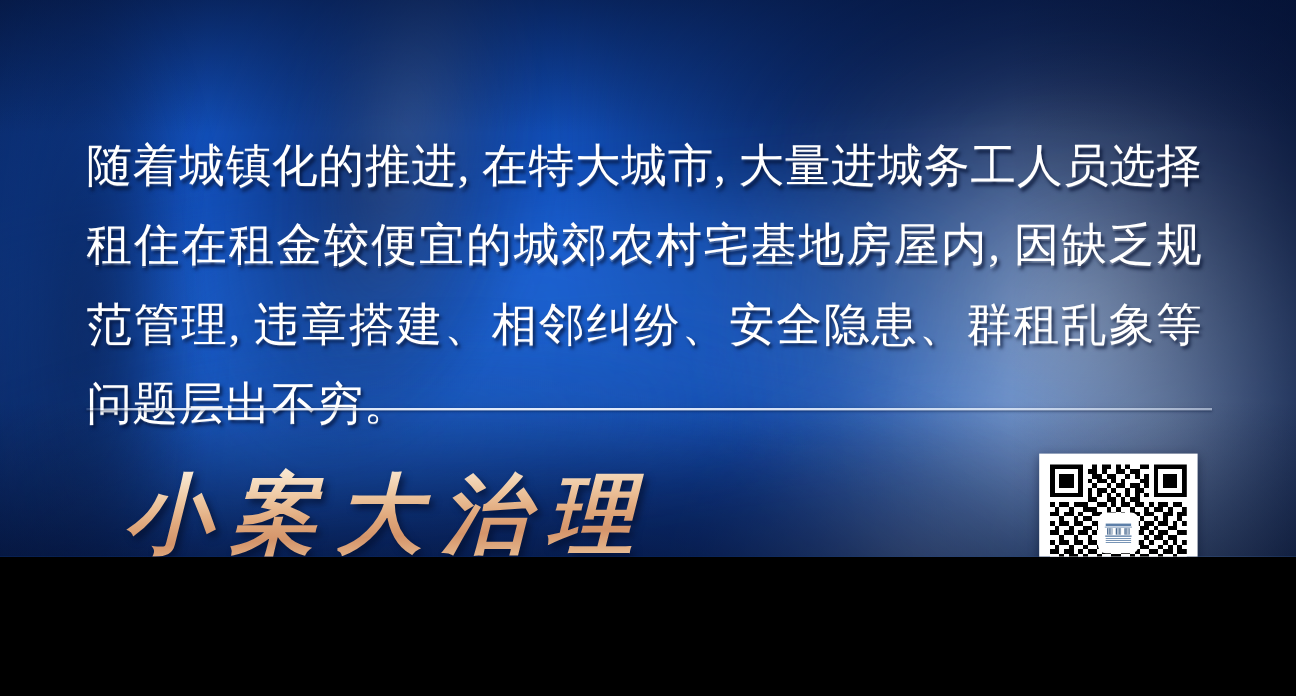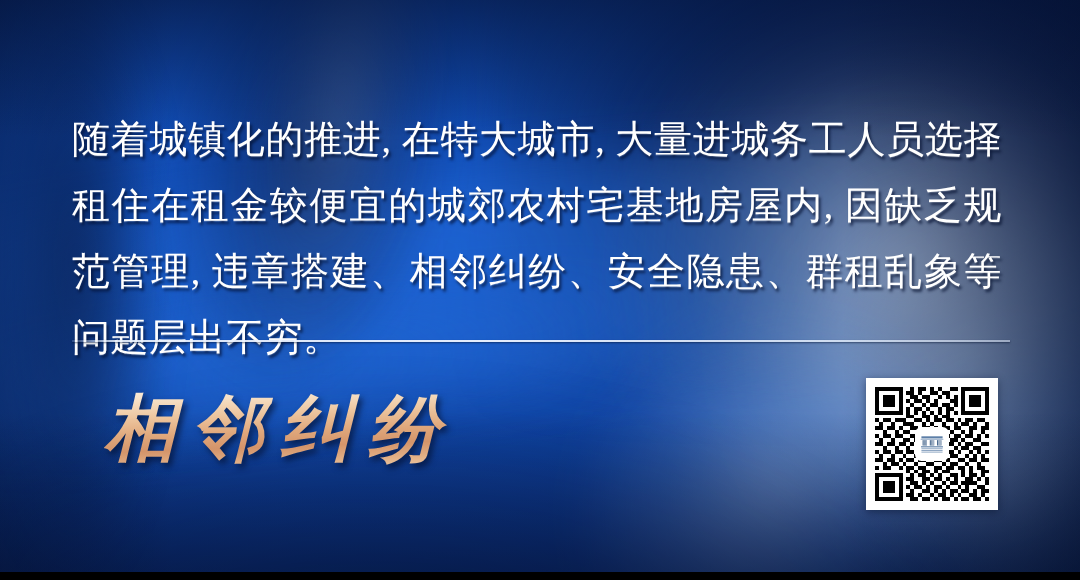--- a/index.html
+++ b/index.html
@@ -3,21 +3,21 @@
 <meta charset="utf-8">
 <style>
   html, body {
     margin: 0;
     padding: 0;
     background: #000;
   }
   #poster {
     position: relative;
     width: 1080px;
-    height: 572px;
+    height: 464px;
     overflow: hidden;
     font-family: "Liberation Serif", "DejaVu Serif", serif;
     background: #0c3a86;
   }
 
   
   .bg-base {
     position: absolute;
     inset: 0;
     background:
@@ -224,21 +224,21 @@
   <div class="ribbon ribbon-d"></div>
   <div class="bottom-dark"></div>
   <div class="bg-vignette"></div>
 
   <div class="content">
 
     <p class="body-text">随着城镇化的推进, 在特大城市, 大量进城务工人员选择租住在租金较便宜的城郊农村宅基地房屋内, 因缺乏规范管理, 违章搭建、相邻纠纷、安全隐患、群租乱象等问题层出不穷。</p>
 
     <div class="divider"></div>
 
-    <div class="headline">相邻纠纷</div>
+    <div class="headline">小案大治理</div>
 
     <div class="qr-wrap">
       <svg class="qr-canvas" id="qr-svg" viewBox="0 0 29 29" shape-rendering="crispEdges">
           <rect x="0" y="0" width="29" height="29" fill="#ffffff"></rect>
           <path d="M0 0h1v1h-1zM1 0h1v1h-1zM2 0h1v1h-1zM3 0h1v1h-1zM4 0h1v1h-1zM5 0h1v1h-1zM6 0h1v1h-1zM9 0h1v1h-1zM11 0h1v1h-1zM12 0h1v1h-1zM14 0h1v1h-1zM16 0h1v1h-1zM19 0h1v1h-1zM20 0h1v1h-1zM22 0h1v1h-1zM23 0h1v1h-1zM24 0h1v1h-1zM25 0h1v1h-1zM26 0h1v1h-1zM27 0h1v1h-1zM28 0h1v1h-1zM0 1h1v1h-1zM6 1h1v1h-1zM8 1h1v1h-1zM9 1h1v1h-1zM11 1h1v1h-1zM14 1h1v1h-1zM15 1h1v1h-1zM17 1h1v1h-1zM18 1h1v1h-1zM22 1h1v1h-1zM28 1h1v1h-1zM0 2h1v1h-1zM2 2h1v1h-1zM3 2h1v1h-1zM4 2h1v1h-1zM6 2h1v1h-1zM9 2h1v1h-1zM10 2h1v1h-1zM12 2h1v1h-1zM13 2h1v1h-1zM16 2h1v1h-1zM18 2h1v1h-1zM20 2h1v1h-1zM22 2h1v1h-1zM24 2h1v1h-1zM25 2h1v1h-1zM26 2h1v1h-1zM28 2h1v1h-1zM0 3h1v1h-1zM2 3h1v1h-1zM3 3h1v1h-1zM4 3h1v1h-1zM6 3h1v1h-1zM8 3h1v1h-1zM10 3h1v1h-1zM11 3h1v1h-1zM13 3h1v1h-1zM15 3h1v1h-1zM19 3h1v1h-1zM20 3h1v1h-1zM22 3h1v1h-1zM24 3h1v1h-1zM25 3h1v1h-1zM26 3h1v1h-1zM28 3h1v1h-1zM0 4h1v1h-1zM2 4h1v1h-1zM3 4h1v1h-1zM4 4h1v1h-1zM6 4h1v1h-1zM9 4h1v1h-1zM12 4h1v1h-1zM14 4h1v1h-1zM15 4h1v1h-1zM17 4h1v1h-1zM18 4h1v1h-1zM20 4h1v1h-1zM22 4h1v1h-1zM24 4h1v1h-1zM25 4h1v1h-1zM26 4h1v1h-1zM28 4h1v1h-1zM0 5h1v1h-1zM6 5h1v1h-1zM8 5h1v1h-1zM10 5h1v1h-1zM11 5h1v1h-1zM13 5h1v1h-1zM16 5h1v1h-1zM18 5h1v1h-1zM19 5h1v1h-1zM22 5h1v1h-1zM28 5h1v1h-1zM0 6h1v1h-1zM1 6h1v1h-1zM2 6h1v1h-1zM3 6h1v1h-1zM4 6h1v1h-1zM5 6h1v1h-1zM6 6h1v1h-1zM8 6h1v1h-1zM10 6h1v1h-1zM12 6h1v1h-1zM14 6h1v1h-1zM16 6h1v1h-1zM18 6h1v1h-1zM20 6h1v1h-1zM22 6h1v1h-1zM23 6h1v1h-1zM24 6h1v1h-1zM25 6h1v1h-1zM26 6h1v1h-1zM27 6h1v1h-1zM28 6h1v1h-1zM8 7h1v1h-1zM9 7h1v1h-1zM12 7h1v1h-1zM13 7h1v1h-1zM15 7h1v1h-1zM17 7h1v1h-1zM18 7h1v1h-1zM0 8h1v1h-1zM2 8h1v1h-1zM3 8h1v1h-1zM5 8h1v1h-1zM6 8h1v1h-1zM7 8h1v1h-1zM10 8h1v1h-1zM11 8h1v1h-1zM13 8h1v1h-1zM15 8h1v1h-1zM16 8h1v1h-1zM18 8h1v1h-1zM19 8h1v1h-1zM21 8h1v1h-1zM23 8h1v1h-1zM24 8h1v1h-1zM26 8h1v1h-1zM27 8h1v1h-1zM1 9h1v1h-1zM4 9h1v1h-1zM7 9h1v1h-1zM8 9h1v1h-1zM9 9h1v1h-1zM12 9h1v1h-1zM14 9h1v1h-1zM17 9h1v1h-1zM20 9h1v1h-1zM22 9h1v1h-1zM23 9h1v1h-1zM25 9h1v1h-1zM28 9h1v1h-1zM0 10h1v1h-1zM1 10h1v1h-1zM3 10h1v1h-1zM4 10h1v1h-1zM6 10h1v1h-1zM9 10h1v1h-1zM10 10h1v1h-1zM12 10h1v1h-1zM13 10h1v1h-1zM15 10h1v1h-1zM17 10h1v1h-1zM18 10h1v1h-1zM20 10h1v1h-1zM21 10h1v1h-1zM24 10h1v1h-1zM25 10h1v1h-1zM27 10h1v1h-1zM28 10h1v1h-1zM2 11h1v1h-1zM5 11h1v1h-1zM7 11h1v1h-1zM8 11h1v1h-1zM11 11h1v1h-1zM14 11h1v1h-1zM16 11h1v1h-1zM17 11h1v1h-1zM19 11h1v1h-1zM22 11h1v1h-1zM24 11h1v1h-1zM27 11h1v1h-1zM0 12h1v1h-1zM2 12h1v1h-1zM3 12h1v1h-1zM5 12h1v1h-1zM6 12h1v1h-1zM9 12h1v1h-1zM10 12h1v1h-1zM12 12h1v1h-1zM13 12h1v1h-1zM15 12h1v1h-1zM16 12h1v1h-1zM18 12h1v1h-1zM20 12h1v1h-1zM21 12h1v1h-1zM23 12h1v1h-1zM24 12h1v1h-1zM26 12h1v1h-1zM28 12h1v1h-1zM1 13h1v1h-1zM4 13h1v1h-1zM7 13h1v1h-1zM8 13h1v1h-1zM10 13h1v1h-1zM11 13h1v1h-1zM14 13h1v1h-1zM17 13h1v1h-1zM19 13h1v1h-1zM20 13h1v1h-1zM22 13h1v1h-1zM25 13h1v1h-1zM26 13h1v1h-1zM0 14h1v1h-1zM1 14h1v1h-1zM3 14h1v1h-1zM4 14h1v1h-1zM6 14h1v1h-1zM7 14h1v1h-1zM9 14h1v1h-1zM12 14h1v1h-1zM13 14h1v1h-1zM15 14h1v1h-1zM16 14h1v1h-1zM18 14h1v1h-1zM19 14h1v1h-1zM21 14h1v1h-1zM23 14h1v1h-1zM24 14h1v1h-1zM27 14h1v1h-1zM28 14h1v1h-1zM2 15h1v1h-1zM5 15h1v1h-1zM8 15h1v1h-1zM11 15h1v1h-1zM12 15h1v1h-1zM14 15h1v1h-1zM17 15h1v1h-1zM20 15h1v1h-1zM22 15h1v1h-1zM23 15h1v1h-1zM25 15h1v1h-1zM26 15h1v1h-1zM0 16h1v1h-1zM2 16h1v1h-1zM3 16h1v1h-1zM5 16h1v1h-1zM6 16h1v1h-1zM8 16h1v1h-1zM9 16h1v1h-1zM11 16h1v1h-1zM13 16h1v1h-1zM15 16h1v1h-1zM16 16h1v1h-1zM18 16h1v1h-1zM19 16h1v1h-1zM21 16h1v1h-1zM24 16h1v1h-1zM26 16h1v1h-1zM28 16h1v1h-1zM1 17h1v1h-1zM4 17h1v1h-1zM7 17h1v1h-1zM10 17h1v1h-1zM12 17h1v1h-1zM14 17h1v1h-1zM17 17h1v1h-1zM19 17h1v1h-1zM20 17h1v1h-1zM23 17h1v1h-1zM25 17h1v1h-1zM27 17h1v1h-1zM0 18h1v1h-1zM1 18h1v1h-1zM3 18h1v1h-1zM4 18h1v1h-1zM6 18h1v1h-1zM8 18h1v1h-1zM9 18h1v1h-1zM11 18h1v1h-1zM12 18h1v1h-1zM15 18h1v1h-1zM16 18h1v1h-1zM18 18h1v1h-1zM21 18h1v1h-1zM22 18h1v1h-1zM24 18h1v1h-1zM25 18h1v1h-1zM27 18h1v1h-1zM28 18h1v1h-1zM2 19h1v1h-1zM4 19h1v1h-1zM5 19h1v1h-1zM7 19h1v1h-1zM10 19h1v1h-1zM13 19h1v1h-1zM14 19h1v1h-1zM17 19h1v1h-1zM19 19h1v1h-1zM20 19h1v1h-1zM23 19h1v1h-1zM26 19h1v1h-1zM0 20h1v1h-1zM2 20h1v1h-1zM3 20h1v1h-1zM6 20h1v1h-1zM8 20h1v1h-1zM9 20h1v1h-1zM11 20h1v1h-1zM12 20h1v1h-1zM15 20h1v1h-1zM16 20h1v1h-1zM18 20h1v1h-1zM19 20h1v1h-1zM21 20h1v1h-1zM22 20h1v1h-1zM24 20h1v1h-1zM26 20h1v1h-1zM27 20h1v1h-1zM8 21h1v1h-1zM10 21h1v1h-1zM12 21h1v1h-1zM13 21h1v1h-1zM15 21h1v1h-1zM17 21h1v1h-1zM18 21h1v1h-1zM22 21h1v1h-1zM24 21h1v1h-1zM27 21h1v1h-1zM28 21h1v1h-1zM0 22h1v1h-1zM1 22h1v1h-1zM2 22h1v1h-1zM3 22h1v1h-1zM4 22h1v1h-1zM5 22h1v1h-1zM6 22h1v1h-1zM9 22h1v1h-1zM11 22h1v1h-1zM12 22h1v1h-1zM14 22h1v1h-1zM16 22h1v1h-1zM19 22h1v1h-1zM20 22h1v1h-1zM22 22h1v1h-1zM24 22h1v1h-1zM25 22h1v1h-1zM27 22h1v1h-1zM0 23h1v1h-1zM6 23h1v1h-1zM8 23h1v1h-1zM9 23h1v1h-1zM12 23h1v1h-1zM13 23h1v1h-1zM15 23h1v1h-1zM16 23h1v1h-1zM18 23h1v1h-1zM20 23h1v1h-1zM23 23h1v1h-1zM24 23h1v1h-1zM26 23h1v1h-1zM28 23h1v1h-1zM0 24h1v1h-1zM2 24h1v1h-1zM3 24h1v1h-1zM4 24h1v1h-1zM6 24h1v1h-1zM9 24h1v1h-1zM10 24h1v1h-1zM12 24h1v1h-1zM14 24h1v1h-1zM17 24h1v1h-1zM19 24h1v1h-1zM20 24h1v1h-1zM22 24h1v1h-1zM23 24h1v1h-1zM24 24h1v1h-1zM25 24h1v1h-1zM28 24h1v1h-1zM0 25h1v1h-1zM2 25h1v1h-1zM3 25h1v1h-1zM4 25h1v1h-1zM6 25h1v1h-1zM8 25h1v1h-1zM10 25h1v1h-1zM11 25h1v1h-1zM13 25h1v1h-1zM15 25h1v1h-1zM16 25h1v1h-1zM18 25h1v1h-1zM21 25h1v1h-1zM23 25h1v1h-1zM26 25h1v1h-1zM27 25h1v1h-1zM0 26h1v1h-1zM2 26h1v1h-1zM3 26h1v1h-1zM4 26h1v1h-1zM6 26h1v1h-1zM9 26h1v1h-1zM12 26h1v1h-1zM13 26h1v1h-1zM15 26h1v1h-1zM17 26h1v1h-1zM19 26h1v1h-1zM20 26h1v1h-1zM22 26h1v1h-1zM23 26h1v1h-1zM25 26h1v1h-1zM27 26h1v1h-1zM28 26h1v1h-1zM0 27h1v1h-1zM6 27h1v1h-1zM8 27h1v1h-1zM9 27h1v1h-1zM11 27h1v1h-1zM14 27h1v1h-1zM16 27h1v1h-1zM17 27h1v1h-1zM19 27h1v1h-1zM21 27h1v1h-1zM24 27h1v1h-1zM25 27h1v1h-1zM27 27h1v1h-1zM0 28h1v1h-1zM1 28h1v1h-1zM2 28h1v1h-1zM3 28h1v1h-1zM4 28h1v1h-1zM5 28h1v1h-1zM6 28h1v1h-1zM9 28h1v1h-1zM10 28h1v1h-1zM12 28h1v1h-1zM13 28h1v1h-1zM15 28h1v1h-1zM17 28h1v1h-1zM18 28h1v1h-1zM20 28h1v1h-1zM22 28h1v1h-1zM23 28h1v1h-1zM25 28h1v1h-1zM26 28h1v1h-1zM28 28h1v1h-1z" fill="#000000"></path>
         </svg>
       <div class="qr-logo">
         <svg width="25" height="25" viewBox="0 0 26 26">
           <rect x="2" y="5" width="22" height="2.2" fill="#5d7fa8"></rect>
           <rect x="1.2" y="7.6" width="23.6" height="1" fill="#93aac6"></rect>

